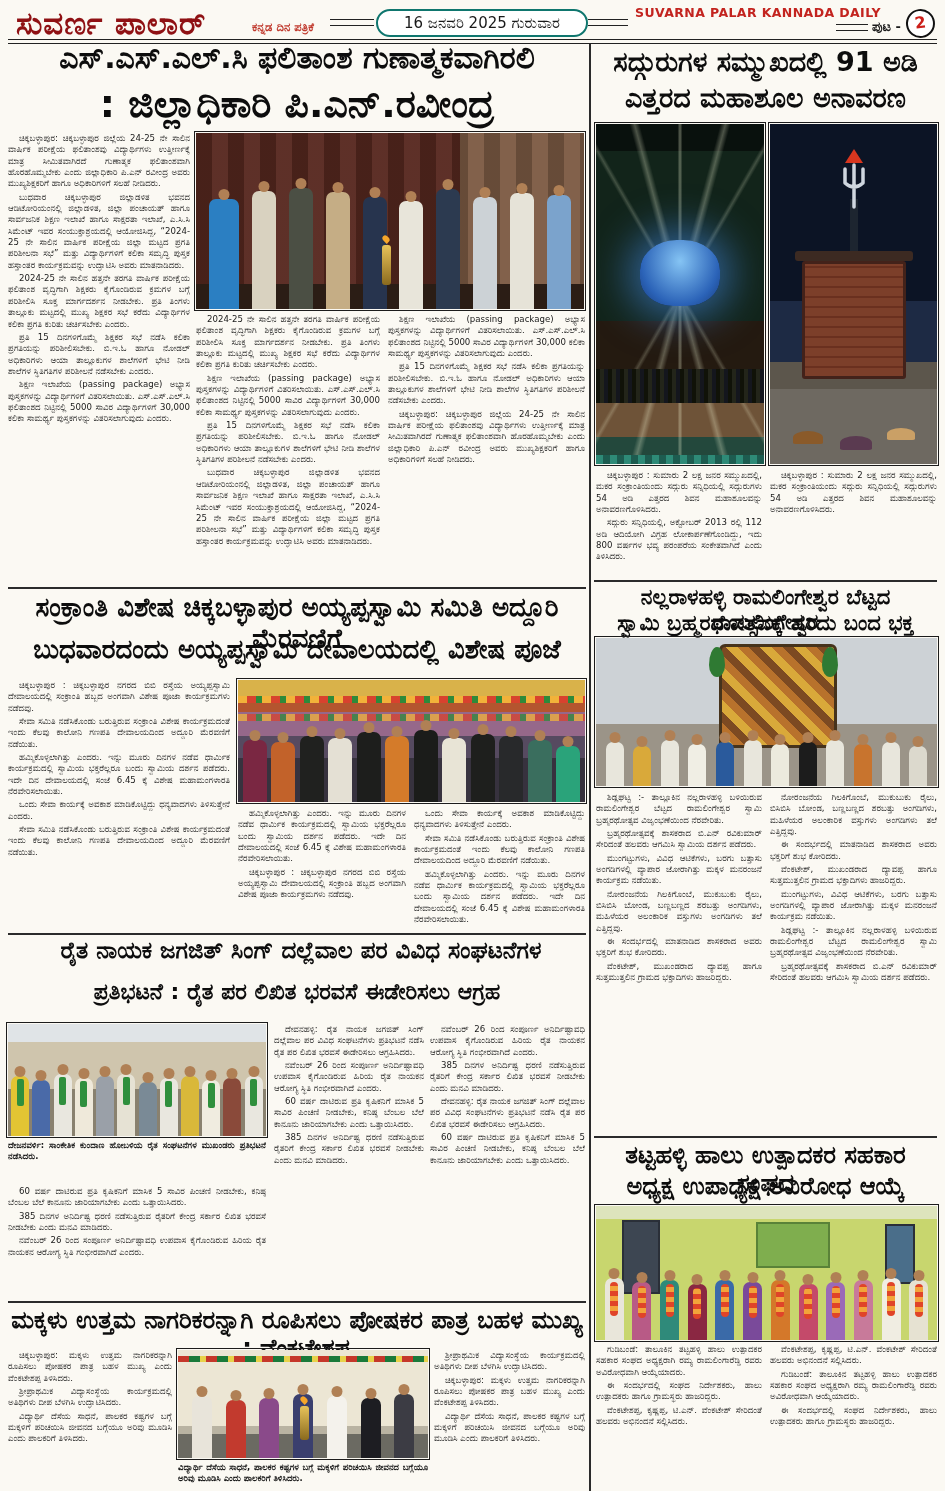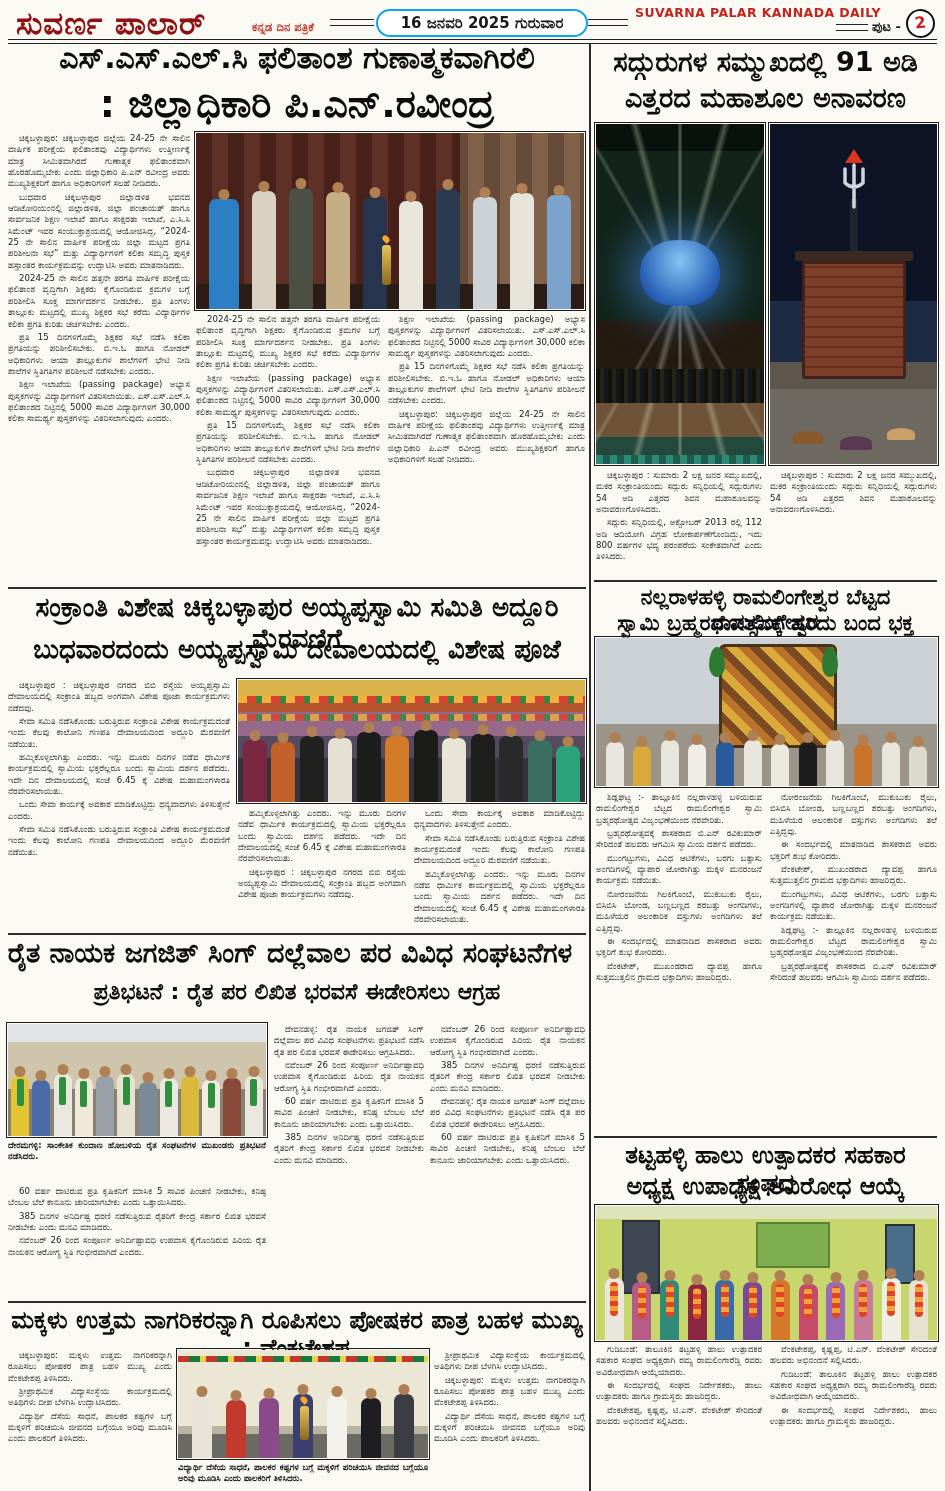--- a/index.html
+++ b/index.html
@@ -2,22 +2,22 @@
 <html><head>
 <meta charset="utf-8">
 <style>
   html,body{margin:0;padding:0}
   body{width:945px;height:1491px;position:relative;background:#fbf9f3;
        font-family:"DejaVu Sans","Liberation Sans",sans-serif;color:#191919;overflow:hidden}
   .abs{position:absolute}
   
   .mast-title{font-size:31px;font-weight:800;color:#8f1114;letter-spacing:1px;line-height:1}
   .mast-tag{font-size:11.5px;font-weight:700;color:#c03a2e}
-  .date-pill{border:2px solid #0ea5e9;border-radius:14px;background:#fff;text-align:center;
-             font-size:15px;font-weight:700;line-height:24px}
+  .date-pill{border:2px solid #0f766e;border-radius:14px;background:#fff;text-align:center;
+             font-size:15px;font-weight:400;line-height:24px}
   .drule{height:5px;border-top:1.5px solid #222;border-bottom:1.5px solid #222}
   .eng-title{font-size:12.5px;font-weight:800;color:#c3241f;letter-spacing:.4px}
   .page-label{font-size:13px;font-weight:700}
   .page-circle{width:25px;height:25px;border-radius:50%;border:2.5px solid #111;background:#fff;
                color:#cc1f1a;font-weight:800;font-size:16px;text-align:center;line-height:24px;transform:rotate(-8deg)}
   .dbl{border-top:1.5px solid #222;border-bottom:1px solid #222;height:3px}
   
   .hr{height:1.6px;background:#2b2b2b}
   .vr{width:1.6px;background:#2b2b2b}
   
@@ -189,40 +189,40 @@
   <div class="abs bt" style="left:414px;top:808px;width:171px;height:122px">
     <p>ಒಂದು ಸೇವಾ ಕಾರ್ಯಕ್ಕೆ ಅವಕಾಶ ಮಾಡಿಕೊಟ್ಟಿದ್ದು ಧನ್ಯವಾದಗಳು ತಿಳಿಸುತ್ತೇನೆ ಎಂದರು.</p>
     <p>ಸೇವಾ ಸಮಿತಿ ನಡೆಸಿಕೊಂಡು ಬರುತ್ತಿರುವ ಸಂಕ್ರಾಂತಿ ವಿಶೇಷ ಕಾರ್ಯಕ್ರಮದಂತೆ ಇಂದು ಕೆಲವು ಕಾಲೋನಿ ಗಣಪತಿ ದೇವಾಲಯದಿಂದ ಅದ್ದೂರಿ ಮೆರವಣಿಗೆ ನಡೆಯಿತು.</p>
     <p>ಹಮ್ಮಿಕೊಳ್ಳಲಾಗಿತ್ತು ಎಂದರು. ಇನ್ನು ಮೂರು ದಿನಗಳ ನಡೆವ ಧಾರ್ಮಿಕ ಕಾರ್ಯಕ್ರಮದಲ್ಲಿ ಸ್ವಾಮಿಯ ಭಕ್ತರೆಲ್ಲರೂ ಬಂದು ಸ್ವಾಮಿಯ ದರ್ಶನ ಪಡೆದರು. ಇದೇ ದಿನ ದೇವಾಲಯದಲ್ಲಿ ಸಂಜೆ 6.45 ಕ್ಕೆ ವಿಶೇಷ ಮಹಾಮಂಗಳಾರತಿ ನೆರವೇರಿಸಲಾಯಿತು.</p>
   </div>
 </section>
 
 <div class="abs hr" style="left:8px;top:933px;width:578px"></div>
 
 <section>
-  <div class="abs hl" style="left:1px;top:937px;width:578px;font-size:27px">ರೈತ ನಾಯಕ ಜಗಜಿತ್ ಸಿಂಗ್ ದಲ್ಲೆವಾಲ ಪರ ವಿವಿಧ ಸಂಘಟನೆಗಳ</div>
+  <div class="abs hl" style="left:12px;top:937px;width:578px;font-size:23px">ರೈತ ನಾಯಕ ಜಗಜಿತ್ ಸಿಂಗ್ ದಲ್ಲೆವಾಲ ಪರ ವಿವಿಧ ಸಂಘಟನೆಗಳ</div>
   <div class="abs hl" style="left:8px;top:979px;width:578px;font-size:22px">ಪ್ರತಿಭಟನೆ : ರೈತ ಪರ ಲಿಖಿತ ಭರವಸೆ ಈಡೇರಿಸಲು ಆಗ್ರಹ</div>
 
   <div class="abs photo ph5" style="left:8px;top:1024px;width:258px;height:112px">
     <div class="ppl" style="height:100%">
       <i class="pr sc" style="height:60px;width:18px;background:#e3c433"></i>
       <i class="pr" style="height:56px;width:18px;background:#4a6aa8"></i>
       <i class="pr sc" style="height:62px;width:18px;background:#e9e7df"></i>
       <i class="pr sc" style="height:58px;width:18px;background:#efe9da"></i>
       <i class="pr" style="height:60px;width:18px;background:#9aa0a8"></i>
       <i class="pr sc" style="height:62px;width:18px;background:#e6e2d4"></i>
       <i class="pr" style="height:54px;width:18px;background:#7a8a96"></i>
       <i class="pr sc" style="height:58px;width:18px;background:#e9e7df"></i>
       <i class="pr" style="height:60px;width:18px;background:#d9b83a"></i>
       <i class="pr sc" style="height:56px;width:18px;background:#f0ece0"></i>
       <i class="pr" style="height:58px;width:18px;background:#8a4a3a"></i>
       <i class="pr sc" style="height:60px;width:18px;background:#e9e7df"></i>
     </div>
   </div>
-  <div class="abs cap" style="left:8px;top:1140px;width:258px;height:42px">ದೇರಮಗಳ್ಳಿ: ಸಾಂಕೇತಿಕ ಕುಂದಾಣ ಹೋಬಳಿಯ ರೈತ ಸಂಘಟನೆಗಳ ಮುಖಂಡರು ಪ್ರತಿಭಟನೆ ನಡೆಸಿದರು.</div>
+  <div class="abs cap" style="left:8px;top:1140px;width:258px;height:42px">ದೇಜನವರ್ಳಿ: ಸಾಂಕೇತಿಕ ಕುಂದಾಣ ಹೋಬಳಿಯ ರೈತ ಸಂಘಟನೆಗಳ ಮುಖಂಡರು ಪ್ರತಿಭಟನೆ ನಡೆಸಿದರು.</div>
 
   <div class="abs bt" style="left:8px;top:1186px;width:258px;height:112px">
     <p>60 ವರ್ಷ ದಾಟಿರುವ ಪ್ರತಿ ಕೃಷಿಕನಿಗೆ ಮಾಸಿಕ 5 ಸಾವಿರ ಪಿಂಚಣಿ ನೀಡಬೇಕು, ಕನಿಷ್ಠ ಬೆಂಬಲ ಬೆಲೆ ಕಾನೂನು ಜಾರಿಯಾಗಬೇಕು ಎಂದು ಒತ್ತಾಯಿಸಿದರು.</p>
     <p>385 ದಿನಗಳ ಅನಿರ್ದಿಷ್ಟ ಧರಣಿ ನಡೆಸುತ್ತಿರುವ ರೈತರಿಗೆ ಕೇಂದ್ರ ಸರ್ಕಾರ ಲಿಖಿತ ಭರವಸೆ ನೀಡಬೇಕು ಎಂದು ಮನವಿ ಮಾಡಿದರು.</p>
     <p>ನವೆಂಬರ್ 26 ರಿಂದ ಸಂಪೂರ್ಣ ಅನಿರ್ದಿಷ್ಟಾವಧಿ ಉಪವಾಸ ಕೈಗೊಂಡಿರುವ ಹಿರಿಯ ರೈತ ನಾಯಕನ ಆರೋಗ್ಯ ಸ್ಥಿತಿ ಗಂಭೀರವಾಗಿದೆ ಎಂದರು.</p>
   </div>
   <div class="abs bt" style="left:274px;top:1024px;width:150px;height:274px">
     <p>ದೇವನಹಳ್ಳಿ: ರೈತ ನಾಯಕ ಜಗಜಿತ್ ಸಿಂಗ್ ದಲ್ಲೆವಾಲ ಪರ ವಿವಿಧ ಸಂಘಟನೆಗಳು ಪ್ರತಿಭಟನೆ ನಡೆಸಿ ರೈತ ಪರ ಲಿಖಿತ ಭರವಸೆ ಈಡೇರಿಸಲು ಆಗ್ರಹಿಸಿದರು.</p>
     <p>ನವೆಂಬರ್ 26 ರಿಂದ ಸಂಪೂರ್ಣ ಅನಿರ್ದಿಷ್ಟಾವಧಿ ಉಪವಾಸ ಕೈಗೊಂಡಿರುವ ಹಿರಿಯ ರೈತ ನಾಯಕನ ಆರೋಗ್ಯ ಸ್ಥಿತಿ ಗಂಭೀರವಾಗಿದೆ ಎಂದರು.</p>
     <p>60 ವರ್ಷ ದಾಟಿರುವ ಪ್ರತಿ ಕೃಷಿಕನಿಗೆ ಮಾಸಿಕ 5 ಸಾವಿರ ಪಿಂಚಣಿ ನೀಡಬೇಕು, ಕನಿಷ್ಠ ಬೆಂಬಲ ಬೆಲೆ ಕಾನೂನು ಜಾರಿಯಾಗಬೇಕು ಎಂದು ಒತ್ತಾಯಿಸಿದರು.</p>

